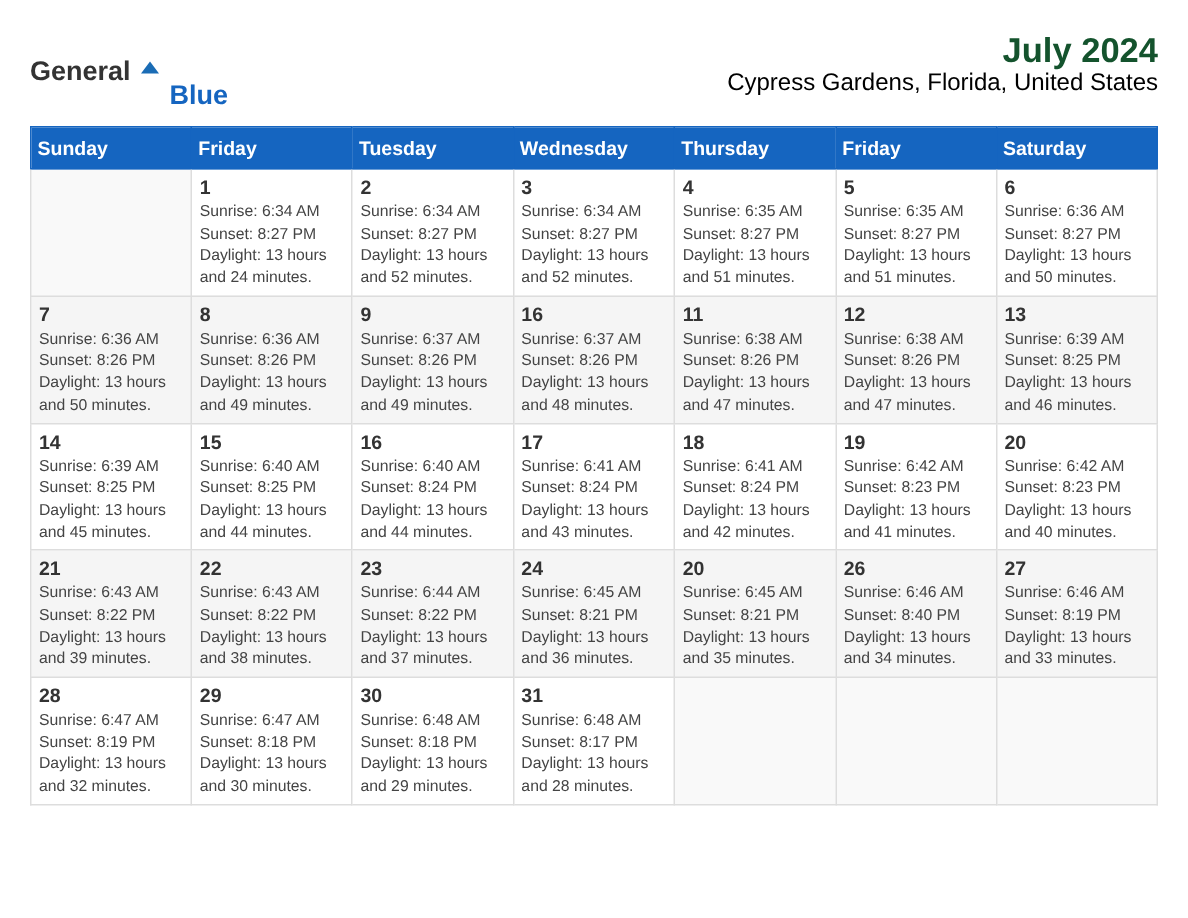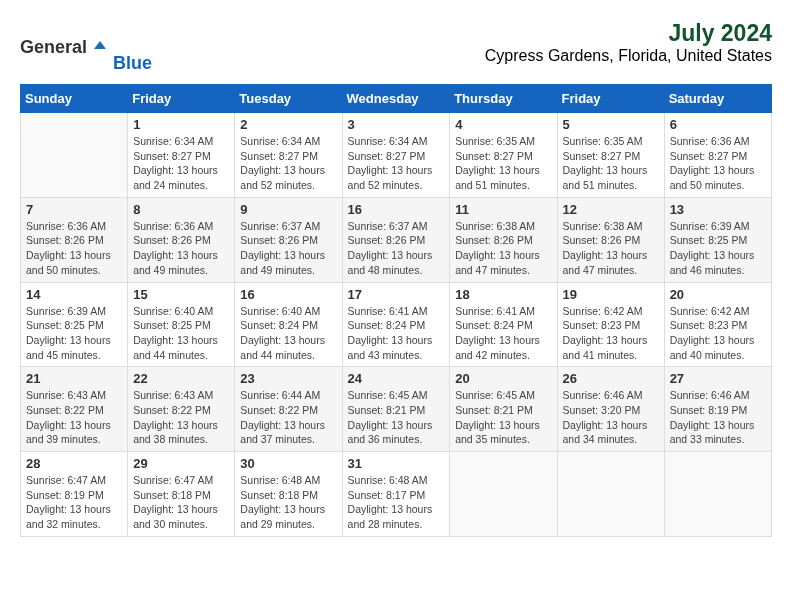--- a/index.html
+++ b/index.html
@@ -134,21 +134,21 @@
         <td><span class="day-number">18</span><span class="cell-text">Sunrise: 6:41 AM</span><br><span class="cell-text">Sunset: 8:24 PM</span><br><span class="cell-text">Daylight: 13 hours and 42 minutes.</span></td>
         <td><span class="day-number">19</span><span class="cell-text">Sunrise: 6:42 AM</span><br><span class="cell-text">Sunset: 8:23 PM</span><br><span class="cell-text">Daylight: 13 hours and 41 minutes.</span></td>
         <td><span class="day-number">20</span><span class="cell-text">Sunrise: 6:42 AM</span><br><span class="cell-text">Sunset: 8:23 PM</span><br><span class="cell-text">Daylight: 13 hours and 40 minutes.</span></td>
       </tr>
       <tr>
         <td><span class="day-number">21</span><span class="cell-text">Sunrise: 6:43 AM</span><br><span class="cell-text">Sunset: 8:22 PM</span><br><span class="cell-text">Daylight: 13 hours and 39 minutes.</span></td>
         <td><span class="day-number">22</span><span class="cell-text">Sunrise: 6:43 AM</span><br><span class="cell-text">Sunset: 8:22 PM</span><br><span class="cell-text">Daylight: 13 hours and 38 minutes.</span></td>
         <td><span class="day-number">23</span><span class="cell-text">Sunrise: 6:44 AM</span><br><span class="cell-text">Sunset: 8:22 PM</span><br><span class="cell-text">Daylight: 13 hours and 37 minutes.</span></td>
         <td><span class="day-number">24</span><span class="cell-text">Sunrise: 6:45 AM</span><br><span class="cell-text">Sunset: 8:21 PM</span><br><span class="cell-text">Daylight: 13 hours and 36 minutes.</span></td>
         <td><span class="day-number">20</span><span class="cell-text">Sunrise: 6:45 AM</span><br><span class="cell-text">Sunset: 8:21 PM</span><br><span class="cell-text">Daylight: 13 hours and 35 minutes.</span></td>
-        <td><span class="day-number">26</span><span class="cell-text">Sunrise: 6:46 AM</span><br><span class="cell-text">Sunset: 3:20 PM</span><br><span class="cell-text">Daylight: 13 hours and 34 minutes.</span></td>
+        <td><span class="day-number">26</span><span class="cell-text">Sunrise: 6:46 AM</span><br><span class="cell-text">Sunset: 8:40 PM</span><br><span class="cell-text">Daylight: 13 hours and 34 minutes.</span></td>
         <td><span class="day-number">27</span><span class="cell-text">Sunrise: 6:46 AM</span><br><span class="cell-text">Sunset: 8:19 PM</span><br><span class="cell-text">Daylight: 13 hours and 33 minutes.</span></td>
       </tr>
       <tr>
         <td><span class="day-number">28</span><span class="cell-text">Sunrise: 6:47 AM</span><br><span class="cell-text">Sunset: 8:19 PM</span><br><span class="cell-text">Daylight: 13 hours and 32 minutes.</span></td>
         <td><span class="day-number">29</span><span class="cell-text">Sunrise: 6:47 AM</span><br><span class="cell-text">Sunset: 8:18 PM</span><br><span class="cell-text">Daylight: 13 hours and 30 minutes.</span></td>
         <td><span class="day-number">30</span><span class="cell-text">Sunrise: 6:48 AM</span><br><span class="cell-text">Sunset: 8:18 PM</span><br><span class="cell-text">Daylight: 13 hours and 29 minutes.</span></td>
         <td><span class="day-number">31</span><span class="cell-text">Sunrise: 6:48 AM</span><br><span class="cell-text">Sunset: 8:17 PM</span><br><span class="cell-text">Daylight: 13 hours and 28 minutes.</span></td>
         <td class="empty-cell"></td>
         <td class="empty-cell"></td>
         <td class="empty-cell"></td>

